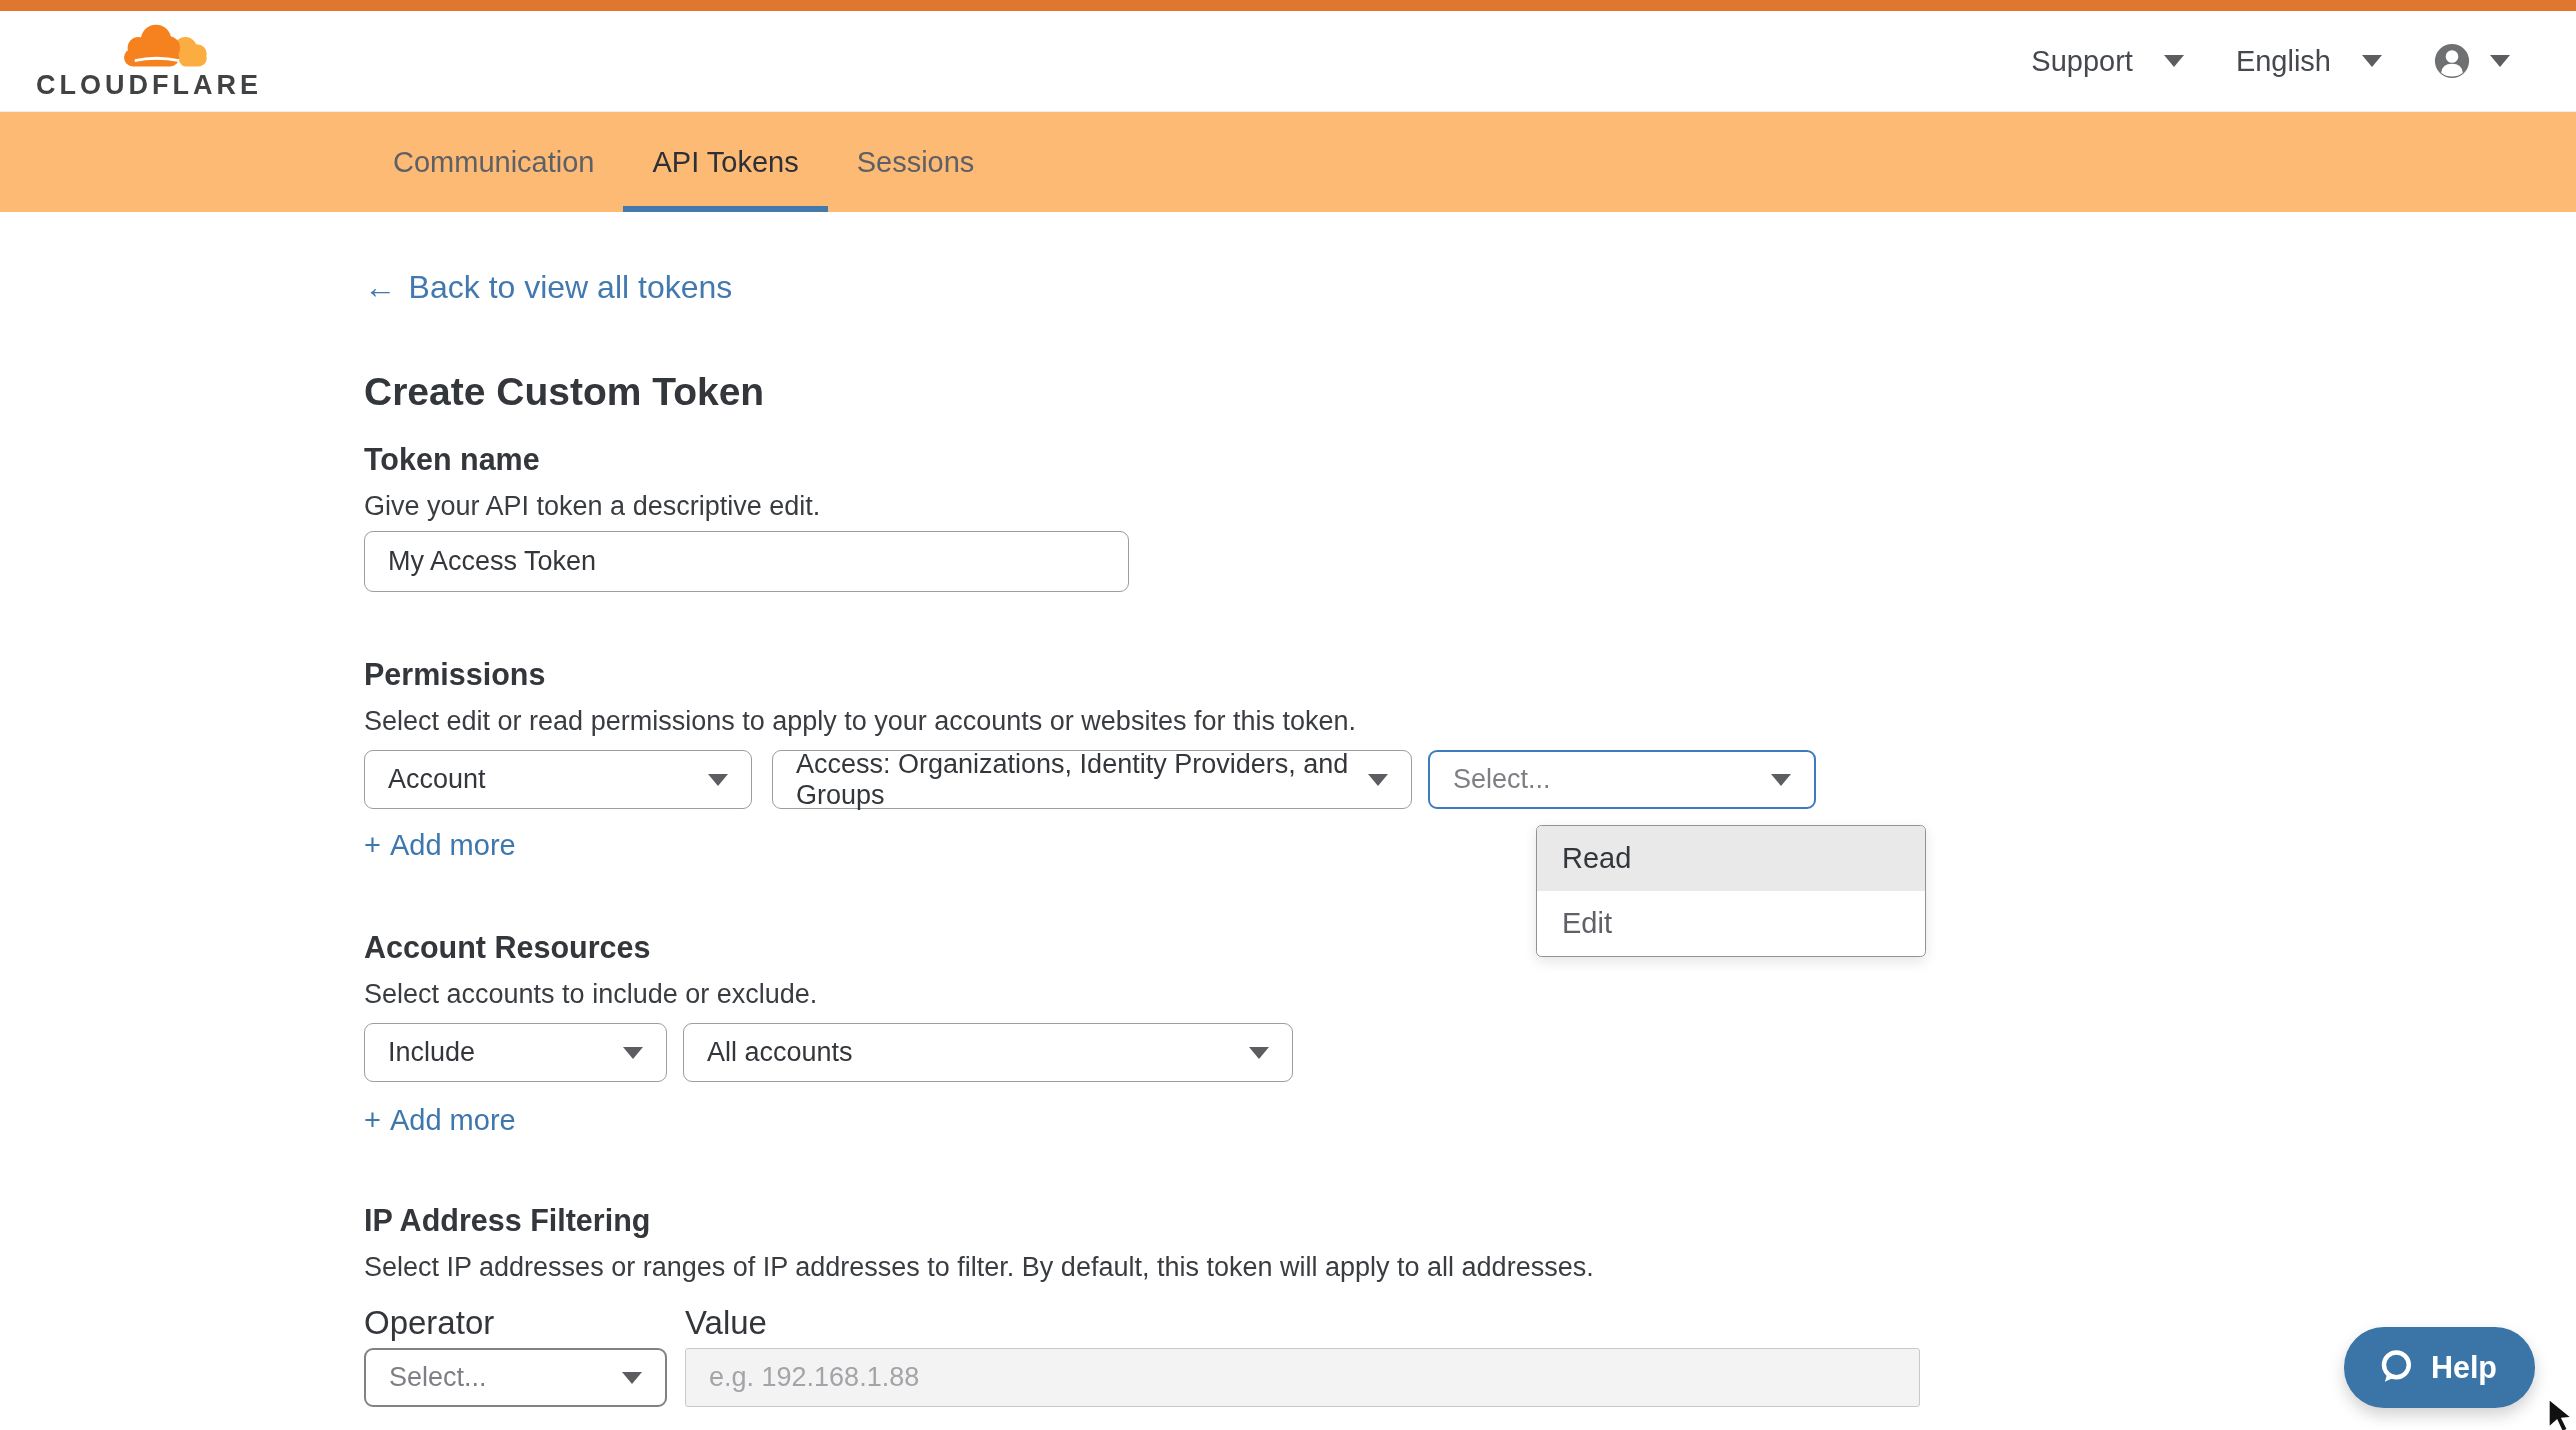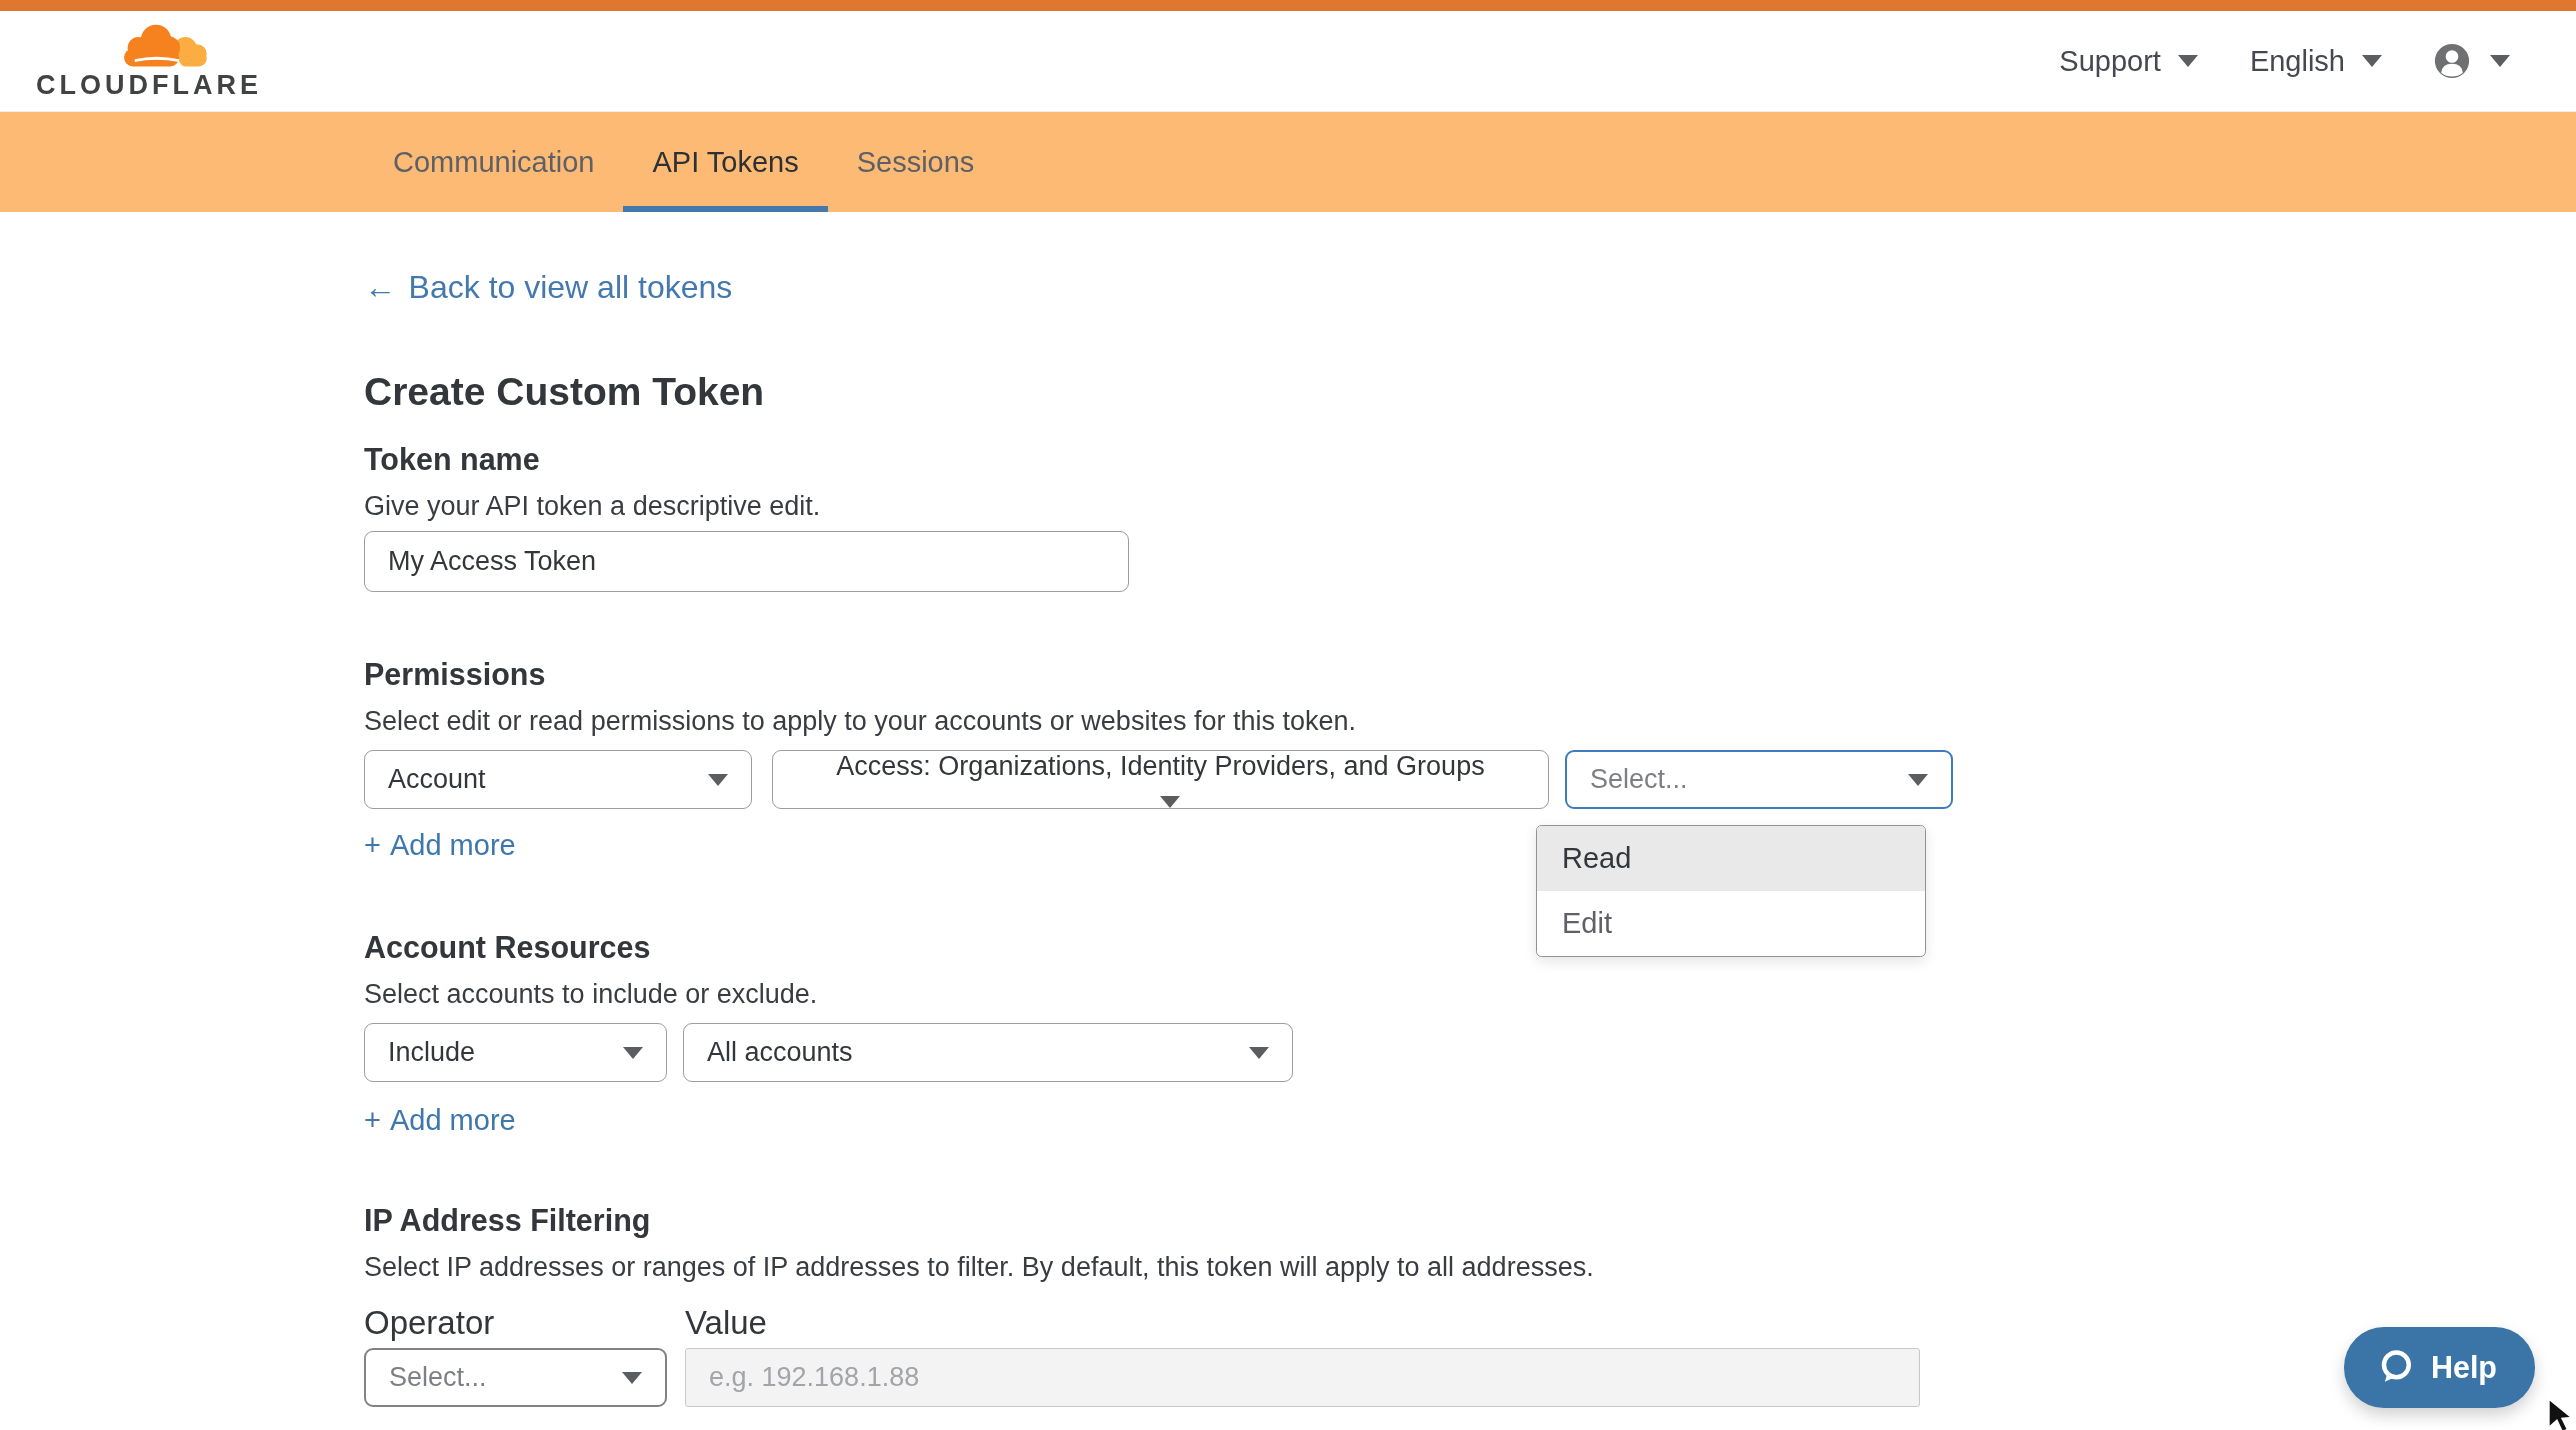--- a/index.html
+++ b/index.html
@@ -12,21 +12,21 @@
 
   
   .topbar { position:absolute; top:0; left:0; width:2576px; height:10.8px; background:#e0772f; }
 
   
   .header { position:absolute; top:10.8px; left:0; width:2576px; height:101px; background:#fff; }
   .logo { position:absolute; left:36px; top:10.8px; width:180px; }
   .logo svg { display:block; margin-left:77px; }
   .logo-text { font-size:27px; font-weight:bold; letter-spacing:4px; color:#404243; margin-top:0px; }
   .header-right { position:absolute; right:66px; top:0; height:101px; display:flex; align-items:center; gap:52px; }
-  .hmenu { display:flex; align-items:center; gap:17px; font-size:29px; color:#45484e; cursor:pointer; }
+  .hmenu { display:flex; align-items:center; gap:31px; font-size:29px; color:#45484e; cursor:pointer; }
   .caret { width:0; height:0; border-left:10px solid transparent; border-right:10px solid transparent; border-top:12.6px solid #5b5d60; }
   .avatar-wrap { display:flex; align-items:center; gap:20px; cursor:pointer; }
 
   
   .navbar { position:absolute; top:111px; left:0; width:2576px; height:101px; background:#fdba74; border-top:1.8px solid #ececec; }
   .tabs { margin-left:364px; display:flex; height:100%; }
   .tab { padding:0 29px; display:flex; align-items:center; font-size:29px; color:#5d6066; position:relative; cursor:pointer; }
   .tab.active { color:#2d3035; }
   .tab.active::after { content:""; position:absolute; left:0; right:0; bottom:0; height:6.3px; background:#447aab; }
 
@@ -46,21 +46,21 @@
   .pm-d { top:706px; }
   .row { display:flex; }
   .pm-row { top:750px; }
   .select { height:59px; border:1.8px solid #9d9d9d; border-radius:9px; background:#fff;
             display:flex; align-items:center; justify-content:space-between;
             padding:0 23px; font-size:27px; color:#33363b; cursor:pointer; }
   .select .sel-caret { width:0; height:0; border-left:10px solid transparent; border-right:10px solid transparent; border-top:12.6px solid #5b5d60; margin-left:18px; }
   .select.ph { color:#7d7f84; }
   .select.focused { border:2.7px solid #3d7bbd; }
   .w1 { width:388px; margin-right:20px; }
-  .w2 { width:777px; margin-right:16px;flex-direction:column; }
+  .w2 { width:640px; margin-right:16px; }
   .w3 { width:388px; }
 
   .perm-menu { position:absolute; left:1536px; top:825px; width:390px; background:#fff;
                border:1.8px solid #929292; border-radius:5.4px; overflow:hidden; z-index:6;
                box-shadow:0 4.5px 12.6px rgba(0,0,0,0.10); }
   .menu-item { height:65px; display:flex; align-items:center; padding:0 25px; font-size:29px; color:#5f6166; cursor:pointer; }
   .menu-item.hl { background:#e9e9ea; color:#33363b; }
 
   .add-more { font-size:29px; color:#3e77ad; cursor:pointer; display:flex; gap:9px; align-items:center; }
   .am1 { top:829px; }

